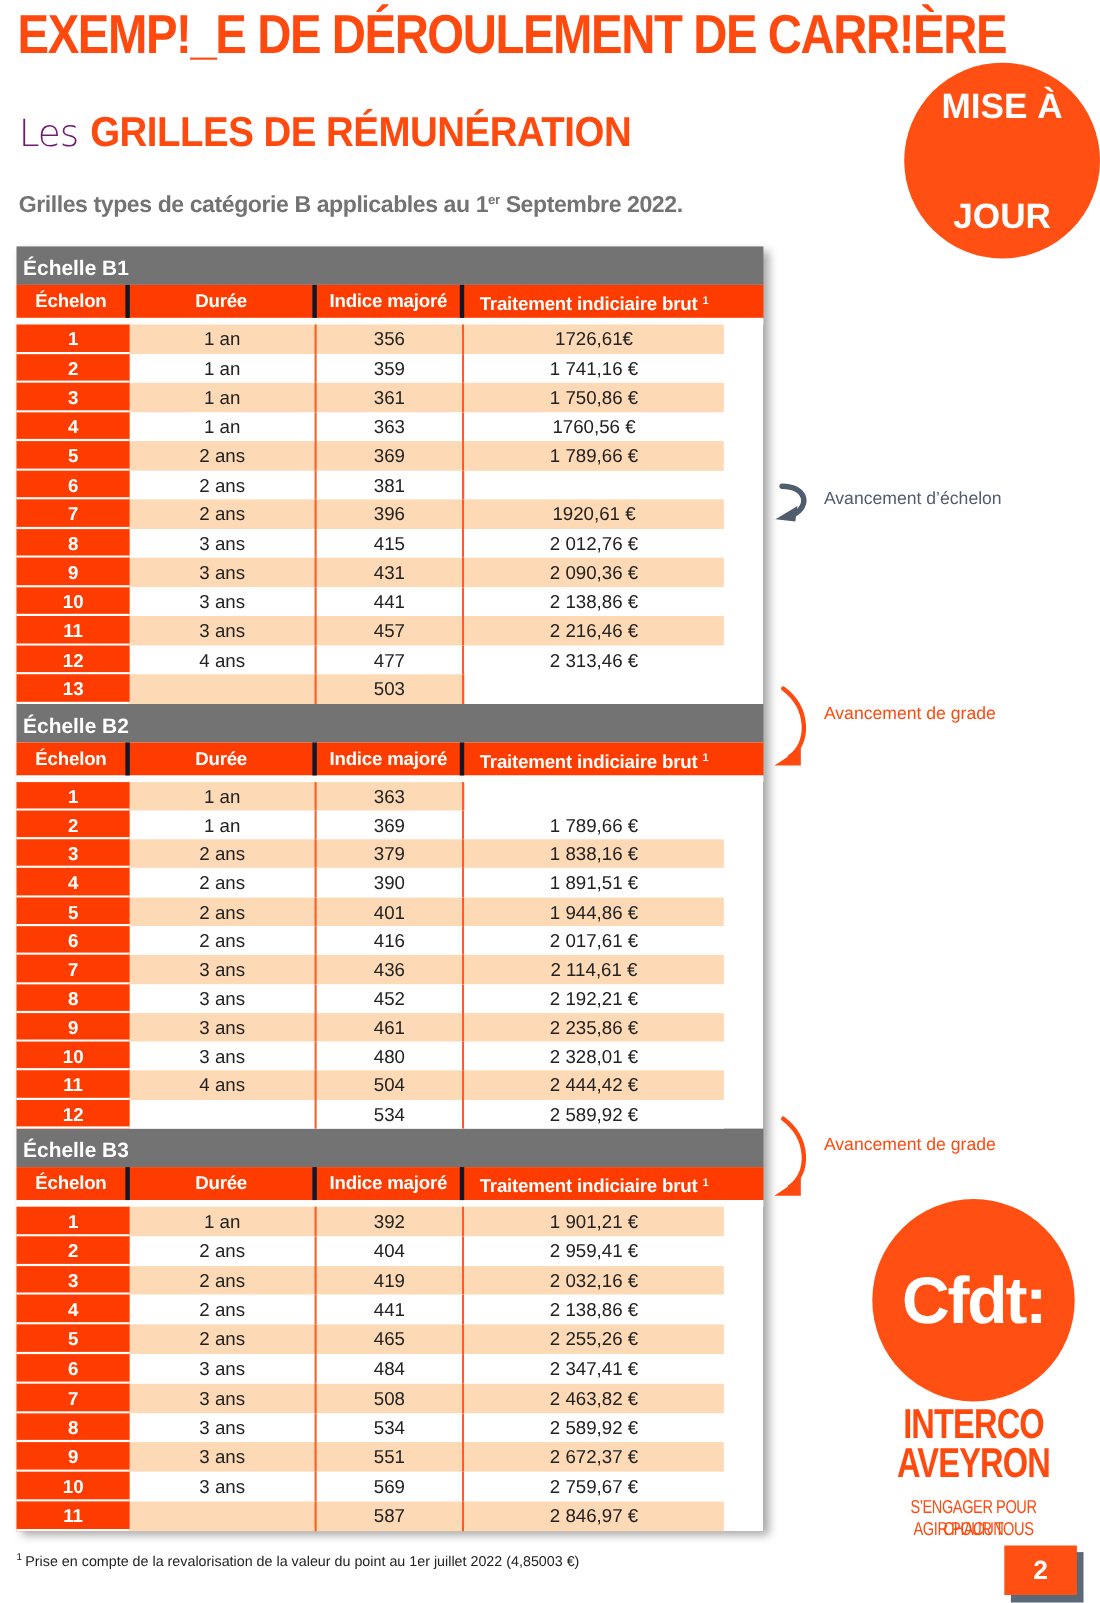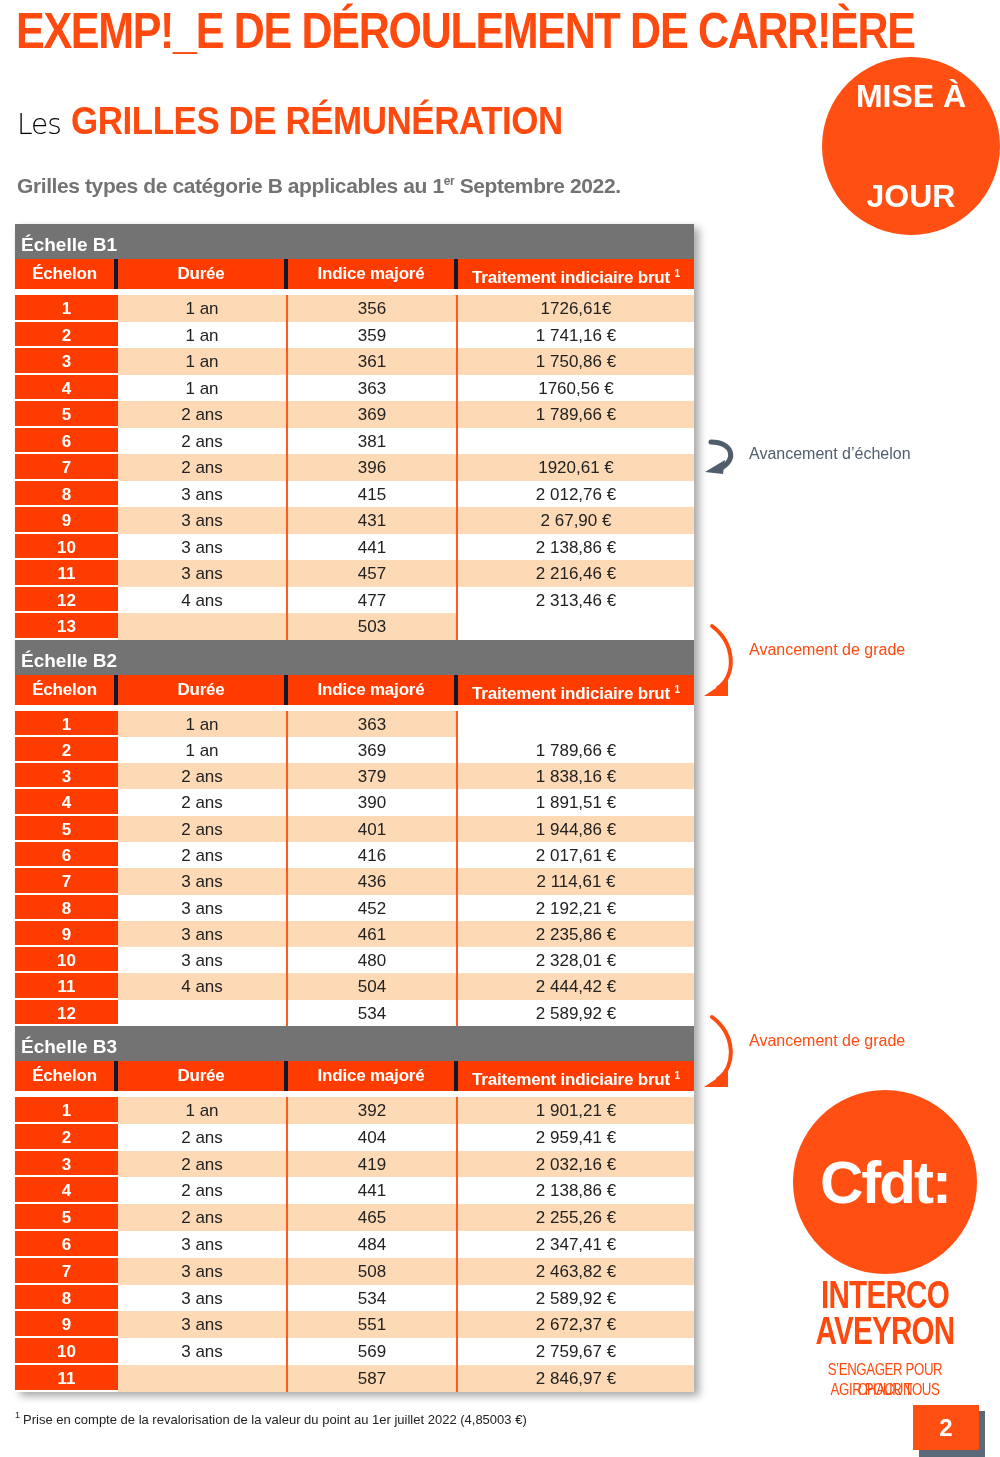--- a/index.html
+++ b/index.html
@@ -8,21 +8,21 @@
 
   .main-title {
     position: absolute; left: 16px; top: 2px;
     font-family: "Liberation Sans", sans-serif; font-weight: 700;
     font-size: 50px; letter-spacing: -1.5px; color: #ff4a0f;
     transform: scaleX(0.86); transform-origin: left top; white-space: nowrap;
   }
   .subtitle {
     position: absolute; left: 17px; top: 100px; font-size: 38px; white-space: nowrap;
   }
-  .subtitle .light { color: #000000; font-weight: 300; font-family: "DejaVu Sans", sans-serif; font-size: 28px; letter-spacing: -1px; }
+  .subtitle .light { color: #701a75; font-weight: 300; font-family: "DejaVu Sans", sans-serif; font-size: 34px; letter-spacing: -1px; }
   .subtitle .strong { color: #ff4a0f; font-weight: 700; letter-spacing: -0.5px; display: inline-block; transform: scaleX(0.92); transform-origin: left center; }
 
   .intro {
     position: absolute; left: 17px; top: 174px; font-size: 21px; font-weight: 700; color: #737373;
     letter-spacing: -0.4px; white-space: nowrap;
   }
   .intro sup { font-size: 12px; vertical-align: 8px; }
 
   .badge {
     position: absolute; left: 822px; top: 57px; width: 178px; height: 178px;
@@ -42,21 +42,21 @@
   .head-row { display: flex; height: 30px; background: #ff3c00; }
   .head-row > div {
     color: #fff; font-weight: 700; font-size: 17px; text-align: center; line-height: 30px;
     border-right: 4px solid #0f172a; letter-spacing: -0.2px;
   }
   .head-row > div:last-child { border-right: none; }
   .head-row sup { font-size: 10px; vertical-align: 6px; }
   .spacer { height: 6px; background: #fff; }
   .c1 { width: 103px; }
   .c2 { width: 170px; }
-  .c3 { width: 170px; }
+  .c3 { width: 134px; }
   .c4 { width: 236px; }
 
   .row { display: flex; height: 26.5px; }
   .row > div { font-size: 17px; text-align: center; line-height: 27px; color: #222; }
   .row .c1 { background: #ff3c00; color: #fff; font-weight: 700; border-bottom: 2px solid #fff; }
   .row .c2, .row .c3 { border-right: 2px solid #ff5a1f; }
   .row.odd > div:not(.c1) { background: #fdd9b5; }
   .row.even > div:not(.c1) { background: #ffffff; }
   .rows-b2 .row { height: 26.3px; }
   .rows-b3 .row { height: 26.8px; }
@@ -167,21 +167,21 @@
       <div class="row even">
         <div class="c1">8</div>
         <div class="c2">3 ans</div>
         <div class="c3">415</div>
         <div class="c4">2 012,76 €</div>
       </div>
       <div class="row odd">
         <div class="c1">9</div>
         <div class="c2">3 ans</div>
         <div class="c3">431</div>
-        <div class="c4">2 67,90 €</div>
+        <div class="c4">2 090,36 €</div>
       </div>
       <div class="row even">
         <div class="c1">10</div>
         <div class="c2">3 ans</div>
         <div class="c3">441</div>
         <div class="c4">2 138,86 €</div>
       </div>
       <div class="row odd">
         <div class="c1">11</div>
         <div class="c2">3 ans</div>

